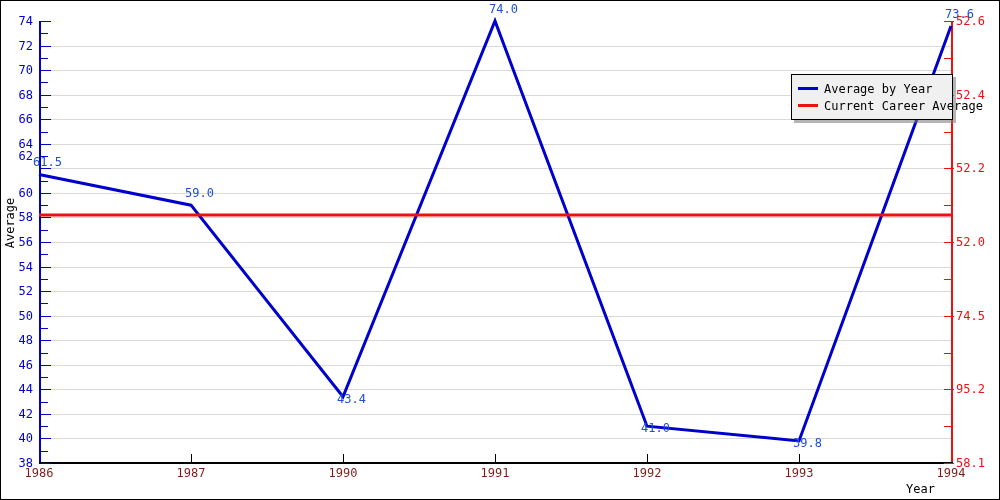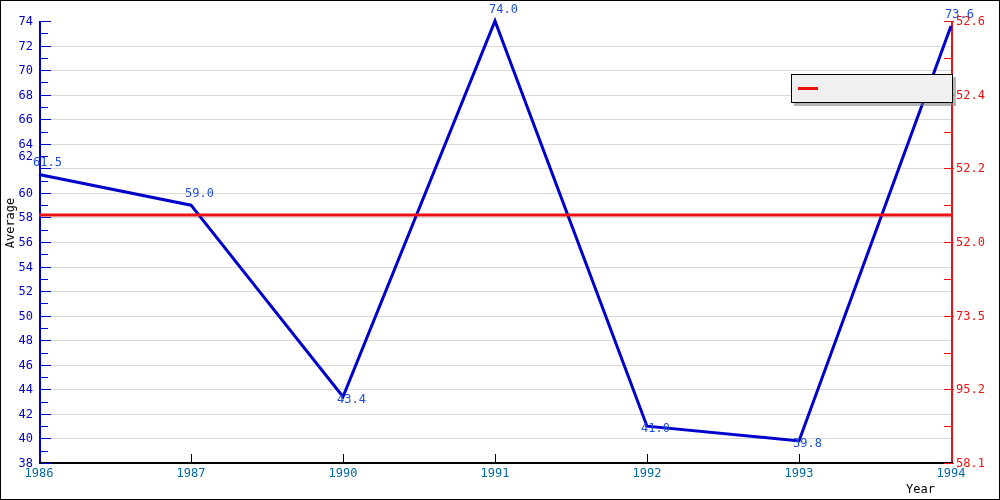--- a/index.html
+++ b/index.html
@@ -24,21 +24,21 @@
 
   .tick-left{position:absolute;width:7px;height:1px;background:#0000cc;left:40px;}
   .tick-left.major{width:10px;}
   .tick-right{position:absolute;width:7px;height:1px;background:#ee1111;left:943px;}
   .tick-right.major{width:10px;}
   .tick-bottom{position:absolute;width:1px;height:8px;background:#000000;top:453px;}
 
   .lbl{position:absolute;font-size:12px;line-height:12px;white-space:nowrap;}
   .lbl-left{color:#0000cc;text-align:right;}
   .lbl-right{color:#ee1111;text-align:left;}
-  .lbl-bottom{color:#0369a1;text-align:center;}
+  .lbl-bottom{color:#7f1d1d;text-align:center;}
 
   #ylabel{position:absolute;left:-21px;top:215px;width:60px;color:#000000;
     font-size:12px;transform:rotate(-90deg);text-align:center;}
   #xlabel{position:absolute;left:905px;top:481px;color:#000000;font-size:12px;}
 
   
   #series-svg{position:absolute;left:0;top:0;width:1000px;height:500px;}
 
   
   .pt-label{position:absolute;font-size:12px;line-height:12px;color:#1d4ed8;
@@ -166,21 +166,21 @@
       <div class="lbl lbl-left" style="left: 2px; width: 30px; top: 136.778px;">64</div>
       <div class="lbl lbl-left" style="left: 2px; width: 30px; top: 112.222px;">66</div>
       <div class="lbl lbl-left" style="left: 2px; width: 30px; top: 87.6667px;">68</div>
       <div class="lbl lbl-left" style="left: 2px; width: 30px; top: 63.1111px;">70</div>
       <div class="lbl lbl-left" style="left: 2px; width: 30px; top: 38.5556px;">72</div>
       <div class="lbl lbl-left" style="left: 2px; width: 30px; top: 14px;">74</div>
     </div>
   <div id="labels-right">
       <div class="lbl lbl-right" style="left: 955px; top: 456px;">58.1</div>
       <div class="lbl lbl-right" style="left: 955px; top: 382.333px;">95.2</div>
-      <div class="lbl lbl-right" style="left: 955px; top: 308.667px;">73.5</div>
+      <div class="lbl lbl-right" style="left: 955px; top: 308.667px;">74.5</div>
       <div class="lbl lbl-right" style="left: 955px; top: 235px;">52.0</div>
       <div class="lbl lbl-right" style="left: 955px; top: 161.333px;">52.2</div>
       <div class="lbl lbl-right" style="left: 955px; top: 87.6667px;">52.4</div>
       <div class="lbl lbl-right" style="left: 955px; top: 14px;">52.6</div>
     </div>
   <div id="labels-bottom">
       <div class="lbl lbl-bottom" style="left: 8px; width: 60px; top: 466px;">1986</div>
       <div class="lbl lbl-bottom" style="left: 160px; width: 60px; top: 466px;">1987</div>
       <div class="lbl lbl-bottom" style="left: 312px; width: 60px; top: 466px;">1990</div>
       <div class="lbl lbl-bottom" style="left: 464px; width: 60px; top: 466px;">1991</div>
@@ -202,17 +202,22 @@
       <div class="pt-label" style="left: 184px; top: 186.167px;">59.0</div>
       <div class="pt-label" style="left: 336px; top: 391.7px;">43.4</div>
       <div class="pt-label" style="left: 488px; top: 2px;">74.0</div>
       <div class="pt-label" style="left: 640px; top: 421.167px;">41.0</div>
       <div class="pt-label" style="left: 792px; top: 435.9px;">39.8</div>
       <div class="pt-label" style="left: 944px; top: 6.91111px; text-align: right;">73.6</div>
     </div>
 
   <div id="legend">
     <div class="legend-row">
+      <span class="legend-swatch" style="background: rgb(0, 0, 204);"></span>
+      <span class="legend-text">Average by Year</span>
+    </div>
+    <div class="legend-row">
       <span class="legend-swatch" style="background: rgb(238, 17, 17);"></span>
+      <span class="legend-text">Current Career Average</span>
     </div>
   </div>
 
 </div>
 
 </body></html>

